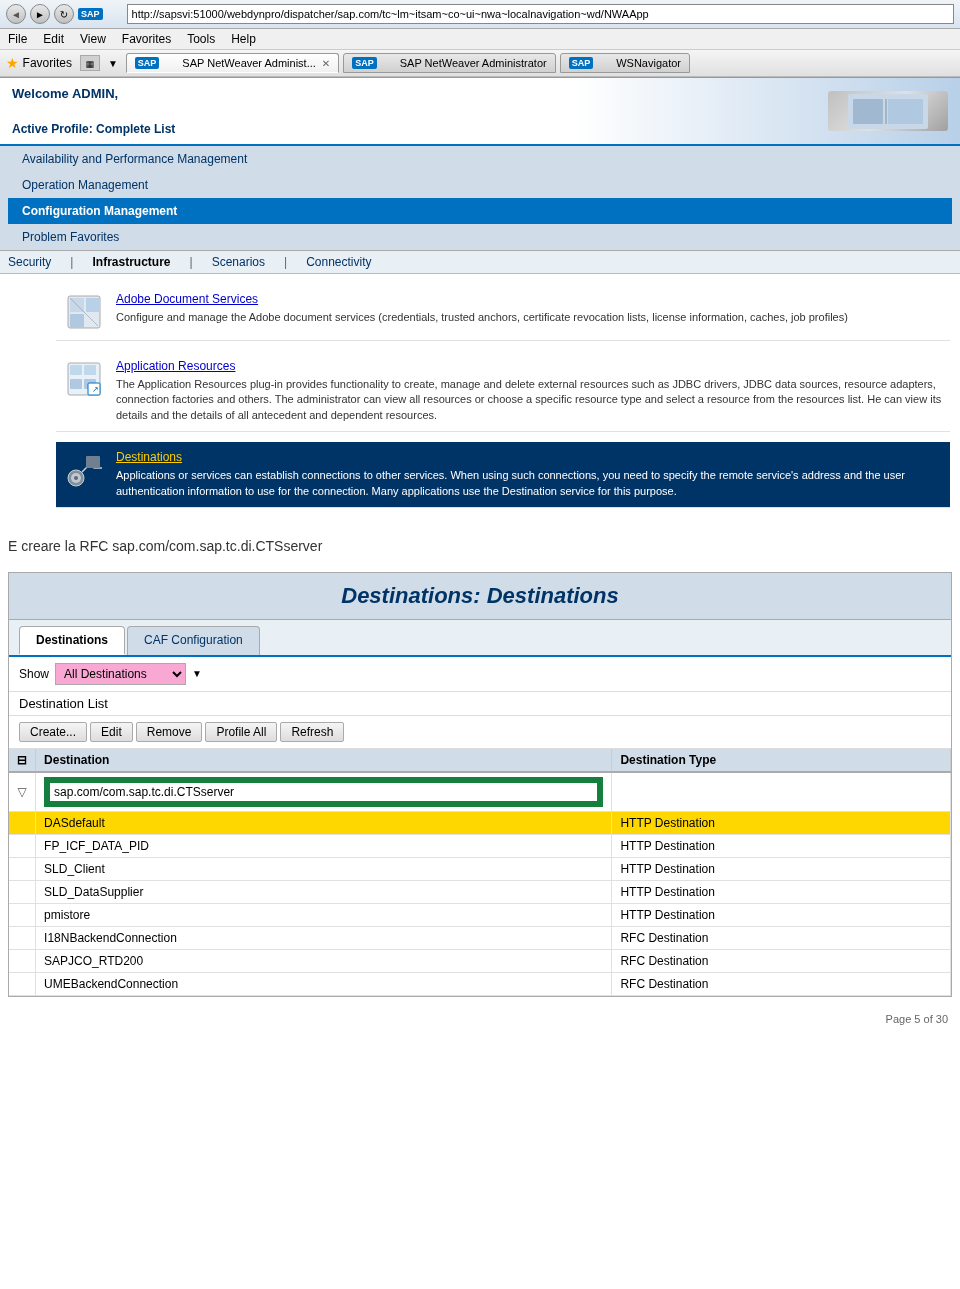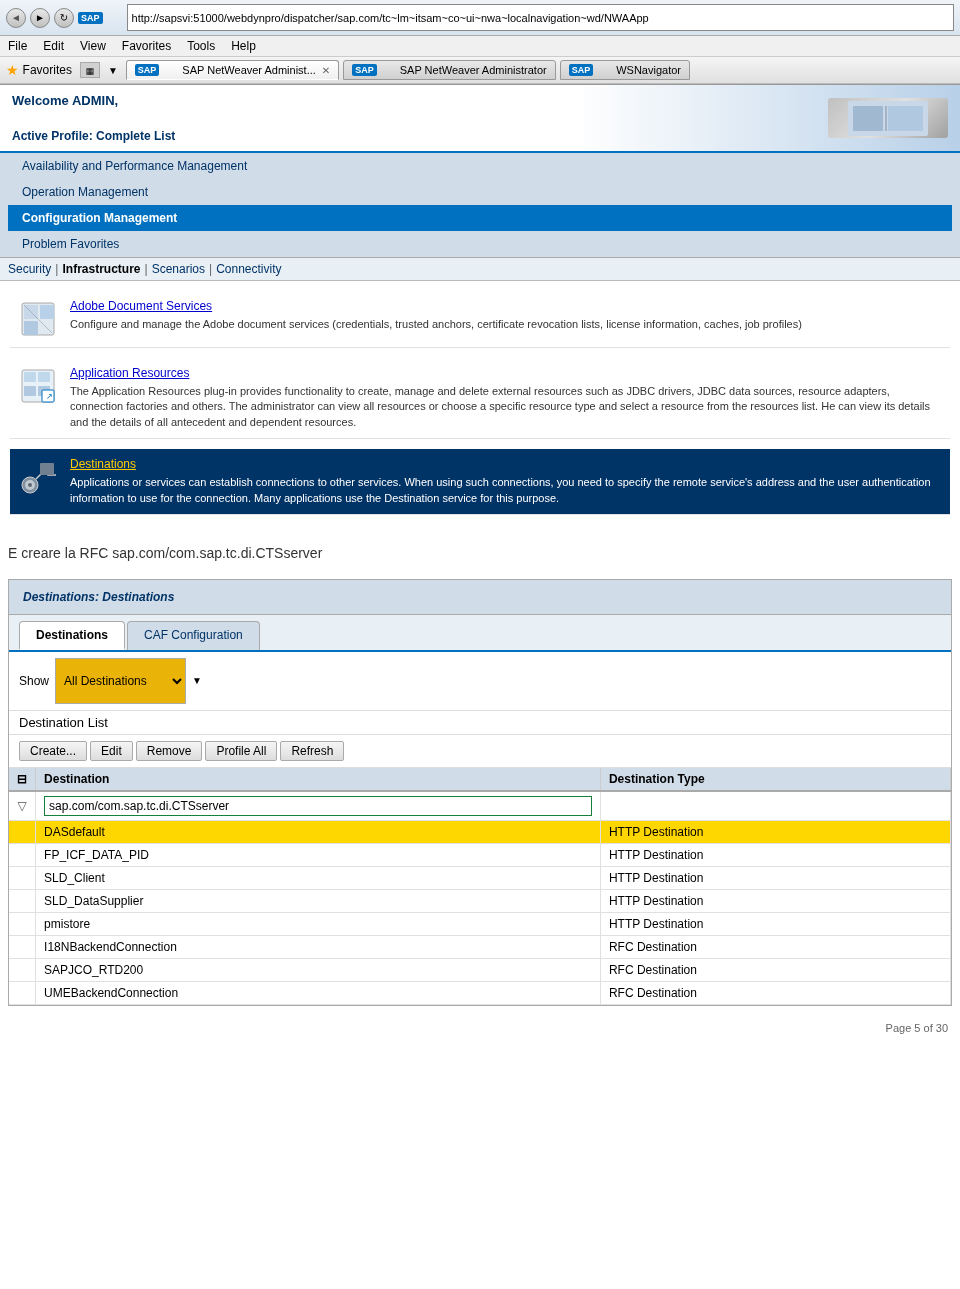--- a/index.html
+++ b/index.html
@@ -3,21 +3,21 @@
   <meta charset="utf-8">
   <style>
     * { box-sizing: border-box; margin: 0; padding: 0; }
     body { font-family: Arial, Helvetica, sans-serif; font-size: 12px; background: #fff; width: 960px; }
 
     
     .browser-chrome { background: #dce6f0; border-bottom: 1px solid #999; }
     .browser-toolbar { display: flex; align-items: center; padding: 4px 6px; background: linear-gradient(to bottom, #f0f4f8, #d8e4f0); border-bottom: 1px solid #aaa; gap: 4px; }
     .browser-btn { width: 20px; height: 20px; border-radius: 50%; border: 1px solid #888; background: linear-gradient(to bottom, #e8e8e8, #c0c0c0); cursor: pointer; display: flex; align-items: center; justify-content: center; font-size: 10px; }
     .browser-btn.back { color: #555; }
-    .address-bar { flex: 1; height: 27px; border: 1px solid #888; background: #fff; padding: 0 4px; font-size: 11px; color: #000; }
+    .address-bar { flex: 1; height: 20px; border: 1px solid #888; background: #fff; padding: 0 4px; font-size: 11px; color: #000; }
     .sap-logo { background: #0070c0; color: #fff; font-size: 9px; font-weight: bold; padding: 1px 3px; border-radius: 2px; margin-right: 20px; }
 
     
     .menu-bar { display: flex; gap: 16px; padding: 3px 8px; background: #f0f0f0; border-bottom: 1px solid #ccc; font-size: 12px; }
     .menu-item { cursor: pointer; color: #000; }
 
     
     .favorites-bar { display: flex; align-items: center; padding: 3px 6px; background: linear-gradient(to bottom, #f5f5f5, #e0e0e0); border-bottom: 1px solid #bbb; gap: 4px; }
     .fav-star { color: #ffa500; font-size: 14px; }
     .fav-label { font-size: 12px; color: #000; margin-right: 4px; }
@@ -31,55 +31,55 @@
     .sap-header-text .welcome { font-size: 13px; font-weight: bold; color: #003366; }
     .sap-header-text .profile { font-size: 12px; font-weight: bold; color: #003366; margin-top: 21px; }
     .sap-header-logo { width: 120px; height: 40px; background: linear-gradient(135deg, #c0c0c0 0%, #e0e0e0 50%, #a0a0a0 100%); border-radius: 3px; display: flex; align-items: center; justify-content: center; font-size: 9px; color: #555; }
 
     
     .nav-tabs { display: flex; background: #d0dce8; padding: 0 8px; border-bottom: 1px solid #aaa; flex-direction: column; }
     .nav-tab { padding: 6px 14px; font-size: 12px; cursor: pointer; color: #003366; }
     .nav-tab.active { background: #0070c0; color: #fff; font-weight: bold; }
 
     
-    .sub-nav { display: flex; align-items: center; background: #e8eff5; padding: 4px 8px; border-bottom: 1px solid #bbb; gap: 4px; font-size: 12px; }
+    .sub-nav { display: flex; align-items: center; background: #e8eff5; padding: 4px 8px; border-bottom: 1px solid #bbb; gap: 19px; font-size: 12px; }
     .sub-nav-item { cursor: pointer; color: #003366; }
     .sub-nav-item.active { font-weight: bold; color: #000; }
     .sub-nav-sep { color: #666; }
 
     
-    .content-area { background: #fff; padding: 10px; }
+    .content-area { background: #fff; padding: 10px; margin-left: 46px; }
 
     
     .service-item { display: flex; gap: 12px; margin-bottom: 10px; padding: 8px; border-bottom: 1px solid #e0e0e0; }
     .service-item.highlighted { background: #003366; color: #fff; }
     .service-icon { width: 40px; height: 40px; flex-shrink: 0; display: flex; align-items: center; justify-content: center; }
     .service-icon svg { width: 36px; height: 36px; }
     .service-content { flex: 1; }
     .service-title { color: #0000cc; font-size: 12px; cursor: pointer; text-decoration: underline; margin-bottom: 4px; }
     .service-item.highlighted .service-title { color: #ffcc00; }
     .service-desc { font-size: 11px; color: #333; line-height: 1.4; }
     .service-item.highlighted .service-desc { color: #fff; }
 
     
     .instruction-text { padding: 10px 8px; font-size: 14px; color: #333; }
 
     
     .destinations-container { border: 1px solid #aaa; margin: 8px; background: #fff; }
     .destinations-header { background: #d0dce8; padding: 10px 14px; border-bottom: 1px solid #aaa; }
-    .destinations-header h2 { font-size: 12px; font-weight: bold; font-style: italic; color: #003366; }
+    .destinations-header h2 { font-size: 22px; font-weight: bold; font-style: italic; color: #003366; text-align: center; }
 
     
     .dest-tabs { display: flex; background: #e8eff5; border-bottom: 2px solid #0070c0; padding: 6px 10px 0; gap: 2px; }
     .dest-tab { padding: 6px 16px; font-size: 12px; cursor: pointer; border: 1px solid #aaa; border-bottom: none; border-radius: 4px 4px 0 0; background: #d0dce8; color: #003366; }
     .dest-tab.active { background: #fff; font-weight: bold; border-bottom: 2px solid #fff; color: #000; }
 
     
     .show-row { display: flex; align-items: center; gap: 6px; padding: 6px 10px; border-bottom: 1px solid #ddd; font-size: 12px; }
-    .show-select { border: 1px solid #aaa; padding: 14px 4px; font-size: 12px; background: #eab308; }
+    .show-select { border: 1px solid #aaa; padding: 2px 4px; font-size: 12px; background: #f9a8d4; }
     .show-arrow { font-size: 10px; }
 
     
     .dest-list-header { padding: 4px 10px; font-size: 13px; font-weight: normal; color: #000; border-bottom: 1px solid #ddd; }
 
     
     .toolbar { display: flex; gap: 3px; padding: 6px 10px; border-bottom: 1px solid #ddd; }
     .toolbar-btn { padding: 2px 10px; font-size: 12px; border: 1px solid #aaa; background: linear-gradient(to bottom, #f5f5f5, #ddd); cursor: pointer; border-radius: 2px; color: #000; }
 
     
@@ -87,21 +87,21 @@
     .dest-table th { background: #d0dce8; padding: 4px 8px; text-align: left; font-size: 12px; font-weight: bold; border-bottom: 2px solid #aaa; border-right: 1px solid #ccc; }
     .dest-table td { padding: 4px 8px; font-size: 12px; border-bottom: 1px solid #e0e0e0; border-right: 1px solid #e0e0e0; }
     .dest-table tr.selected { background: #ffd700; }
     .col-icon { width: 20px; text-align: center; }
     .col-icon-cell { width: 20px; text-align: center; }
 
     
     .row-icon { font-size: 12px; color: #555; }
 
     
-    .dest-input { width: 100%; border: 1px solid #15803d; padding: 2px 4px; font-size: 12px; background: #fff; }
+    .dest-input { width: 100%; border: 6px solid #15803d; padding: 2px 4px; font-size: 12px; background: #fff; }
 
     
     .page-number { text-align: right; padding: 8px 12px; font-size: 11px; color: #666; }
   </style>
 </head>
 <body>
 
 <div class="browser-chrome">
   <div class="browser-toolbar">
     <button class="browser-btn back">◄</button>

